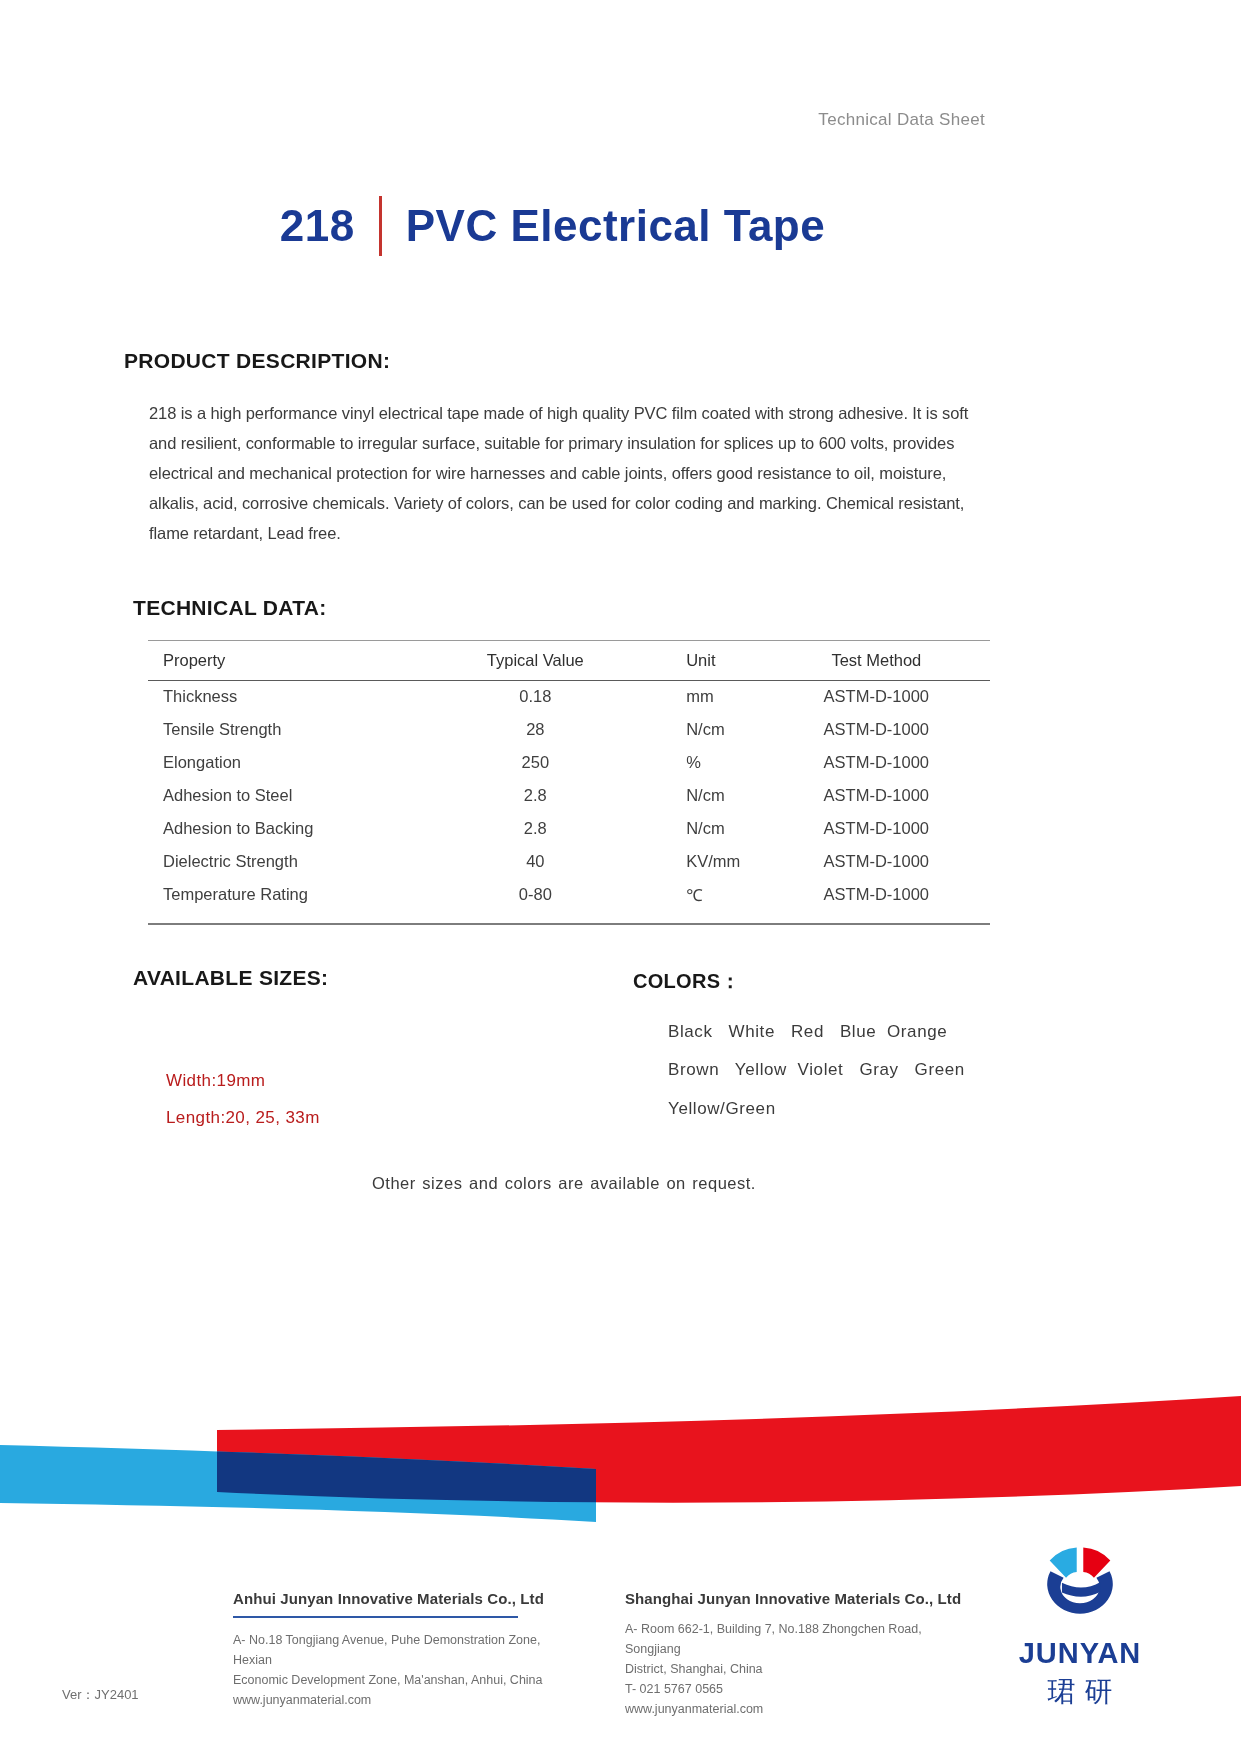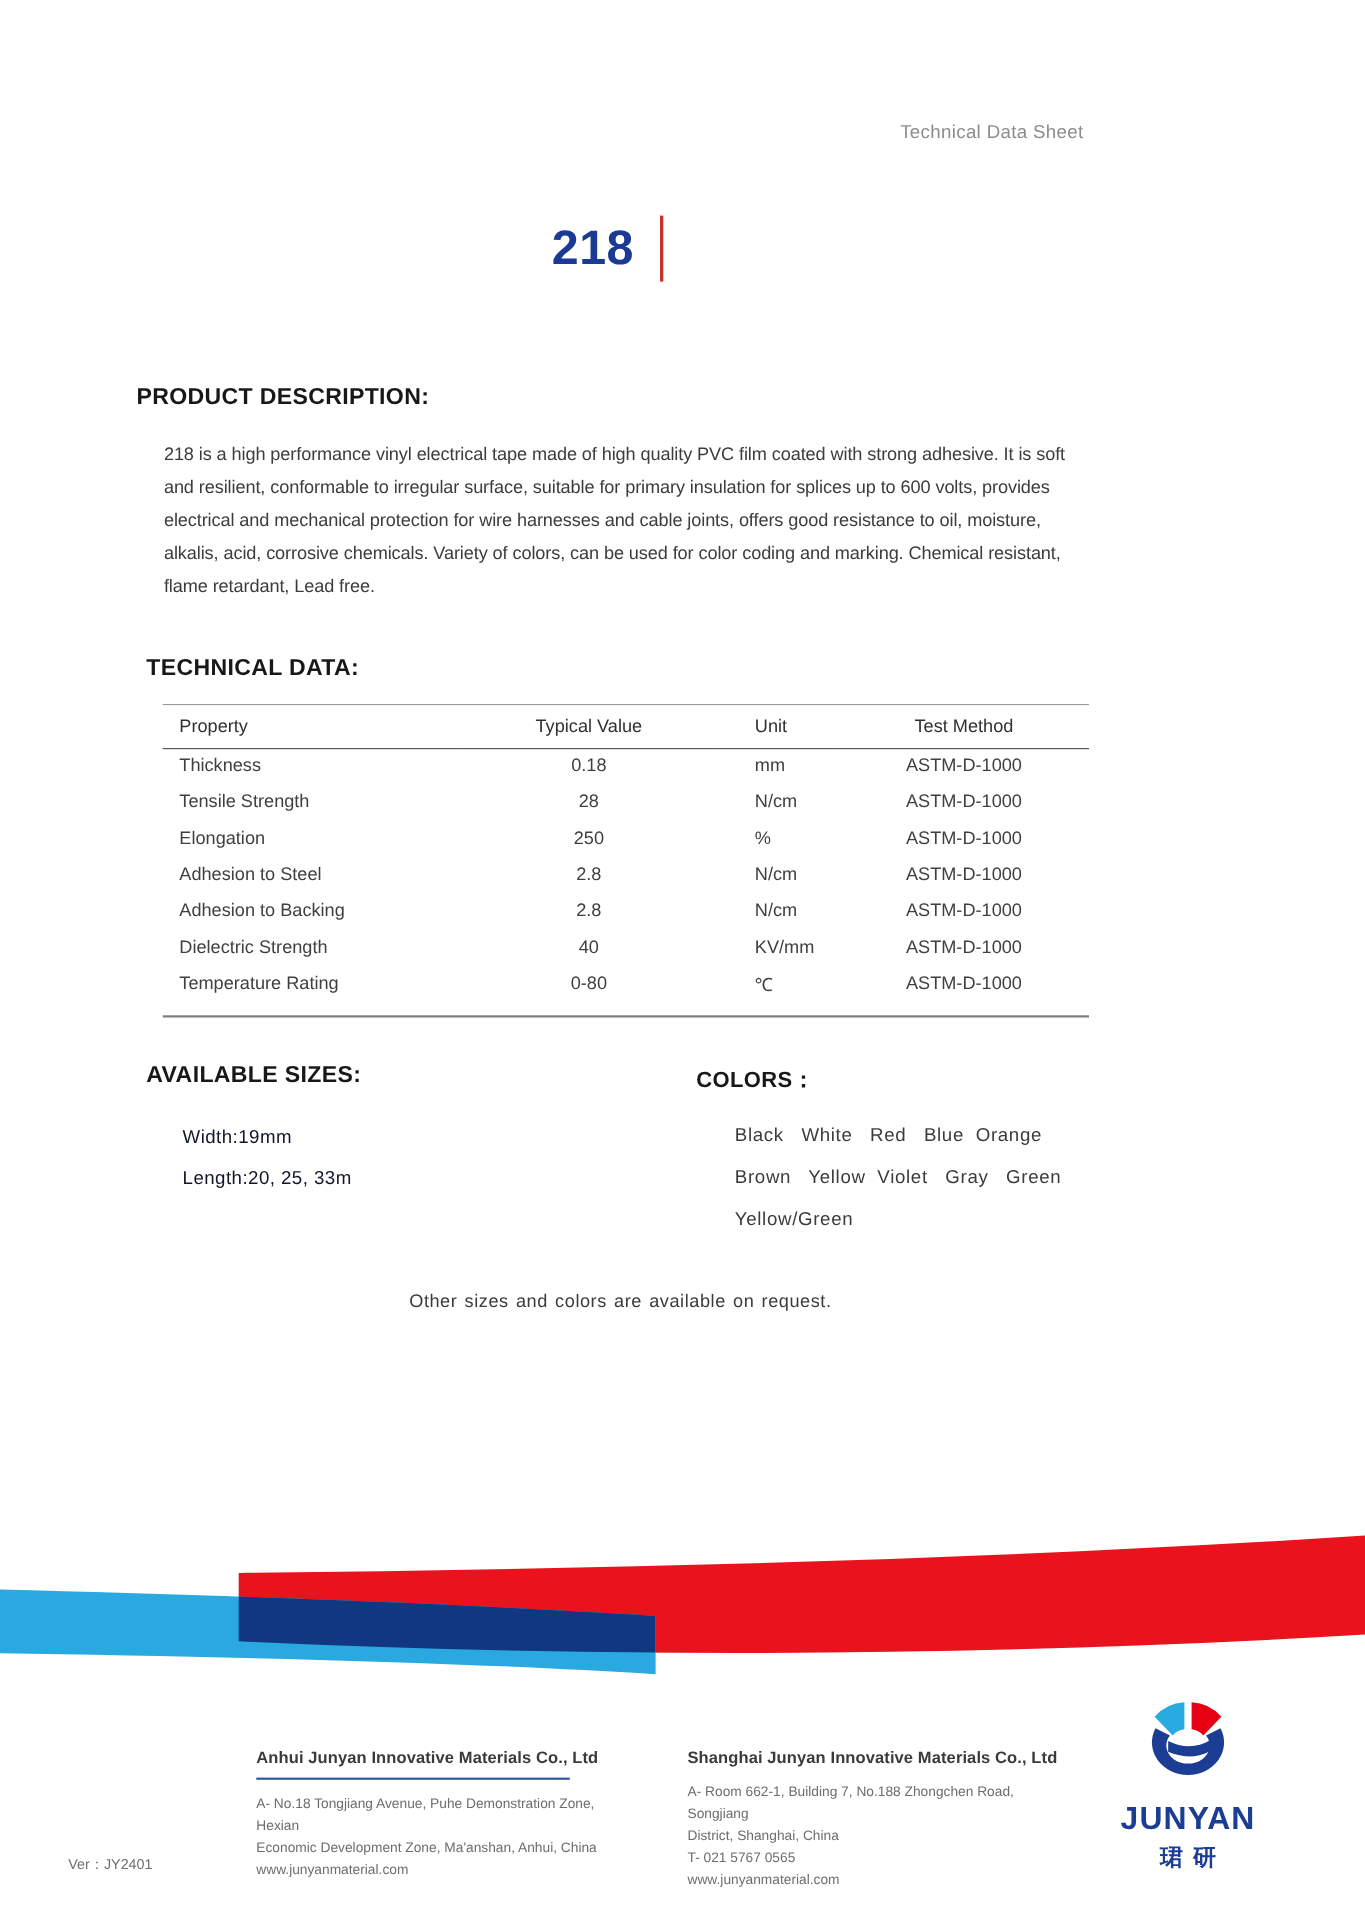--- a/index.html
+++ b/index.html
@@ -31,21 +31,21 @@
   table.tech { width:100%; border-collapse:collapse; font-size:16.5px; color:#3f3f3f; }
   table.tech thead td { height:37px; border-bottom:1px solid #5a5a5a; color:#303030; }
   table.tech tbody td { height:31px; }
   td.c-prop { width:32%; padding-left:15px; text-align:left; }
   td.c-val  { width:28%; text-align:center; }
   td.c-unit { width:13%; text-align:left; padding-left:33px; }
   td.c-test { width:27%; text-align:center; }
   tbody tr:first-child td { padding-top:0; }
 
   .sizes-heading { top:966px; left:133px; }
-  .size-line { left:166px; font-size:17px; letter-spacing:0.4px; color:#0f172a; }
+  .size-line { left:166px; font-size:17px; letter-spacing:0.4px; color:#b91c1c;margin-top:47px; }
   .size-w { top:1024px; } .size-l { top:1061px; }
 
   .colors-heading { top:968px; left:633px; font-size:20px; }
   .color-line { left:668px; font-size:17px; letter-spacing:0.6px; color:#3b3b3b; white-space:pre-wrap; }
   .cl0 { top:1022px; } .cl1 { top:1060px; } .cl2 { top:1099px; }
 
   .note { left:149px; font-size:16.5px; letter-spacing:0.5px; word-spacing:1.5px;
     color:#3b3b3b; line-height:30px; }
   .note-other { top:1168px; width:830px;text-align:center; }
   .note-shelf { top:1208px; width:812px; }
@@ -57,32 +57,33 @@
   .footer-right { left:625px; }
   .company-name { font-size:15px; font-weight:700; color:#3a3a3a; letter-spacing:0.1px; }
   .company-rule { width:285px; height:0; border-bottom:2px solid #2E58A6; margin-top:9px; }
   .company-lines { margin-top:12px; font-size:12.5px; line-height:20px; color:#6e6e6e; }
   .company-lines div { margin-bottom:0; }
 
   .version { top:1686px; left:62px; font-size:13px; color:#6f6f6f; }
 
   .logo-block { top:1545px; left:1005px; width:150px; text-align:center; }
   .logo-wordmark { margin-top:6px; font-size:29px; font-weight:700; color:#1B3E94; letter-spacing:1px; }
-  .logo-cjk { margin-top:3px; font-size:21px; font-weight:700; color:#1B3E94; letter-spacing:9px; padding-left:9px; }
+  .logo-cjk { margin-top:3px; font-size:28px; font-weight:400; color:#1B3E94; letter-spacing:9px; padding-left:9px; }
 </style>
 </head>
 <body>
 
 <div class="page">
 
   <div class="abs doc-type">Technical Data Sheet</div>
 
   <div class="abs title-row">
     <span class="title-model">218</span>
     <span class="title-divider"></span>
+    <span class="title-product">PVC Electrical Tape</span>
   </div>
 
   <div class="abs sec-heading desc-heading">PRODUCT DESCRIPTION:</div>
   <div class="abs desc-body">218 is a high performance vinyl electrical tape made of high quality PVC film coated with strong adhesive. It is soft and resilient, conformable to irregular surface, suitable for primary insulation for splices up to 600 volts, provides electrical and mechanical protection for wire harnesses and cable joints, offers good resistance to oil, moisture, alkalis, acid, corrosive chemicals. Variety of colors, can be used for color coding and marking. Chemical resistant, flame retardant, Lead free.</div>
 
   <div class="abs sec-heading tech-heading">TECHNICAL DATA:</div>
 
   <div class="abs tech-table-wrap">
     <table class="tech">
       <thead>

